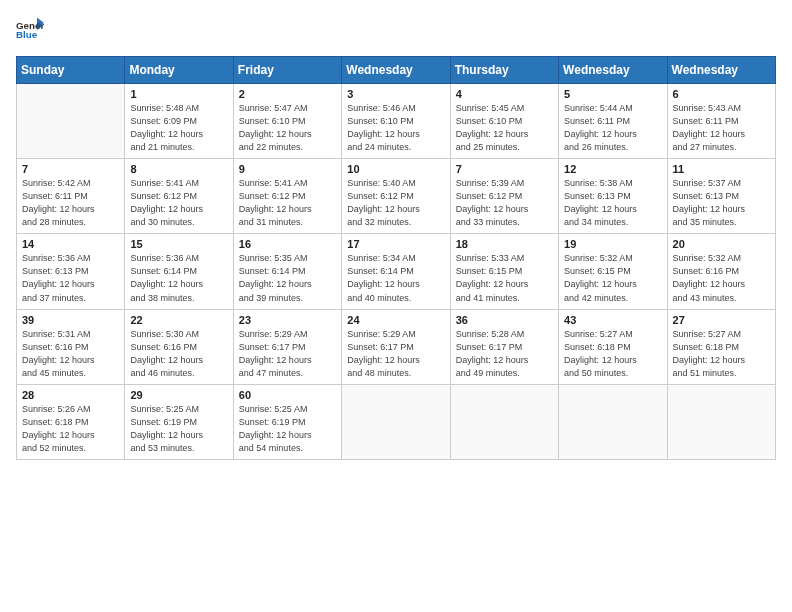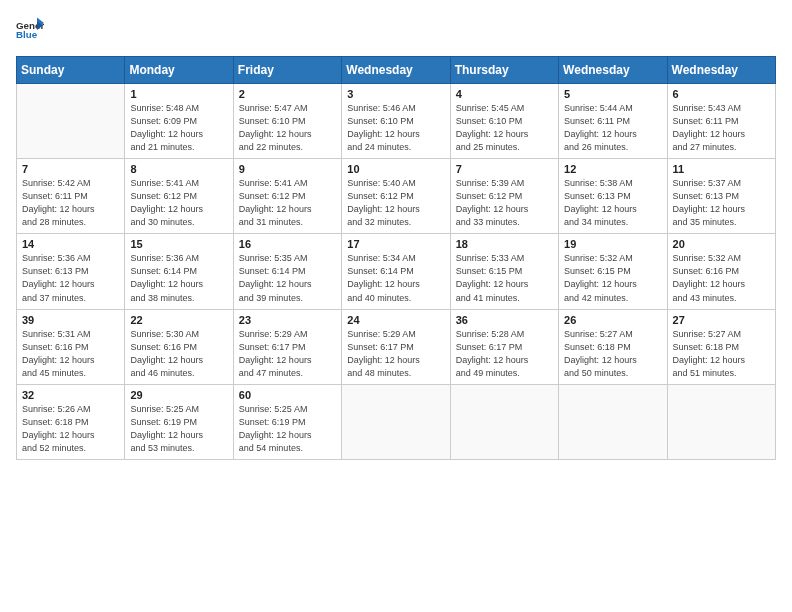--- a/index.html
+++ b/index.html
@@ -210,31 +210,31 @@
         </td>
         <td>
           <span class="day-number">24</span>
           <div class="day-info">Sunrise: 5:29 AM<br>Sunset: 6:17 PM<br>Daylight: 12 hours<br>and 48 minutes.</div>
         </td>
         <td>
           <span class="day-number">36</span>
           <div class="day-info">Sunrise: 5:28 AM<br>Sunset: 6:17 PM<br>Daylight: 12 hours<br>and 49 minutes.</div>
         </td>
         <td>
-          <span class="day-number">26</span>
+          <span class="day-number">43</span>
           <div class="day-info">Sunrise: 5:27 AM<br>Sunset: 6:18 PM<br>Daylight: 12 hours<br>and 50 minutes.</div>
         </td>
         <td>
           <span class="day-number">27</span>
           <div class="day-info">Sunrise: 5:27 AM<br>Sunset: 6:18 PM<br>Daylight: 12 hours<br>and 51 minutes.</div>
         </td>
       </tr>
       <tr>
         <td>
-          <span class="day-number">32</span>
+          <span class="day-number">28</span>
           <div class="day-info">Sunrise: 5:26 AM<br>Sunset: 6:18 PM<br>Daylight: 12 hours<br>and 52 minutes.</div>
         </td>
         <td>
           <span class="day-number">29</span>
           <div class="day-info">Sunrise: 5:25 AM<br>Sunset: 6:19 PM<br>Daylight: 12 hours<br>and 53 minutes.</div>
         </td>
         <td>
           <span class="day-number">60</span>
           <div class="day-info">Sunrise: 5:25 AM<br>Sunset: 6:19 PM<br>Daylight: 12 hours<br>and 54 minutes.</div>
         </td>

